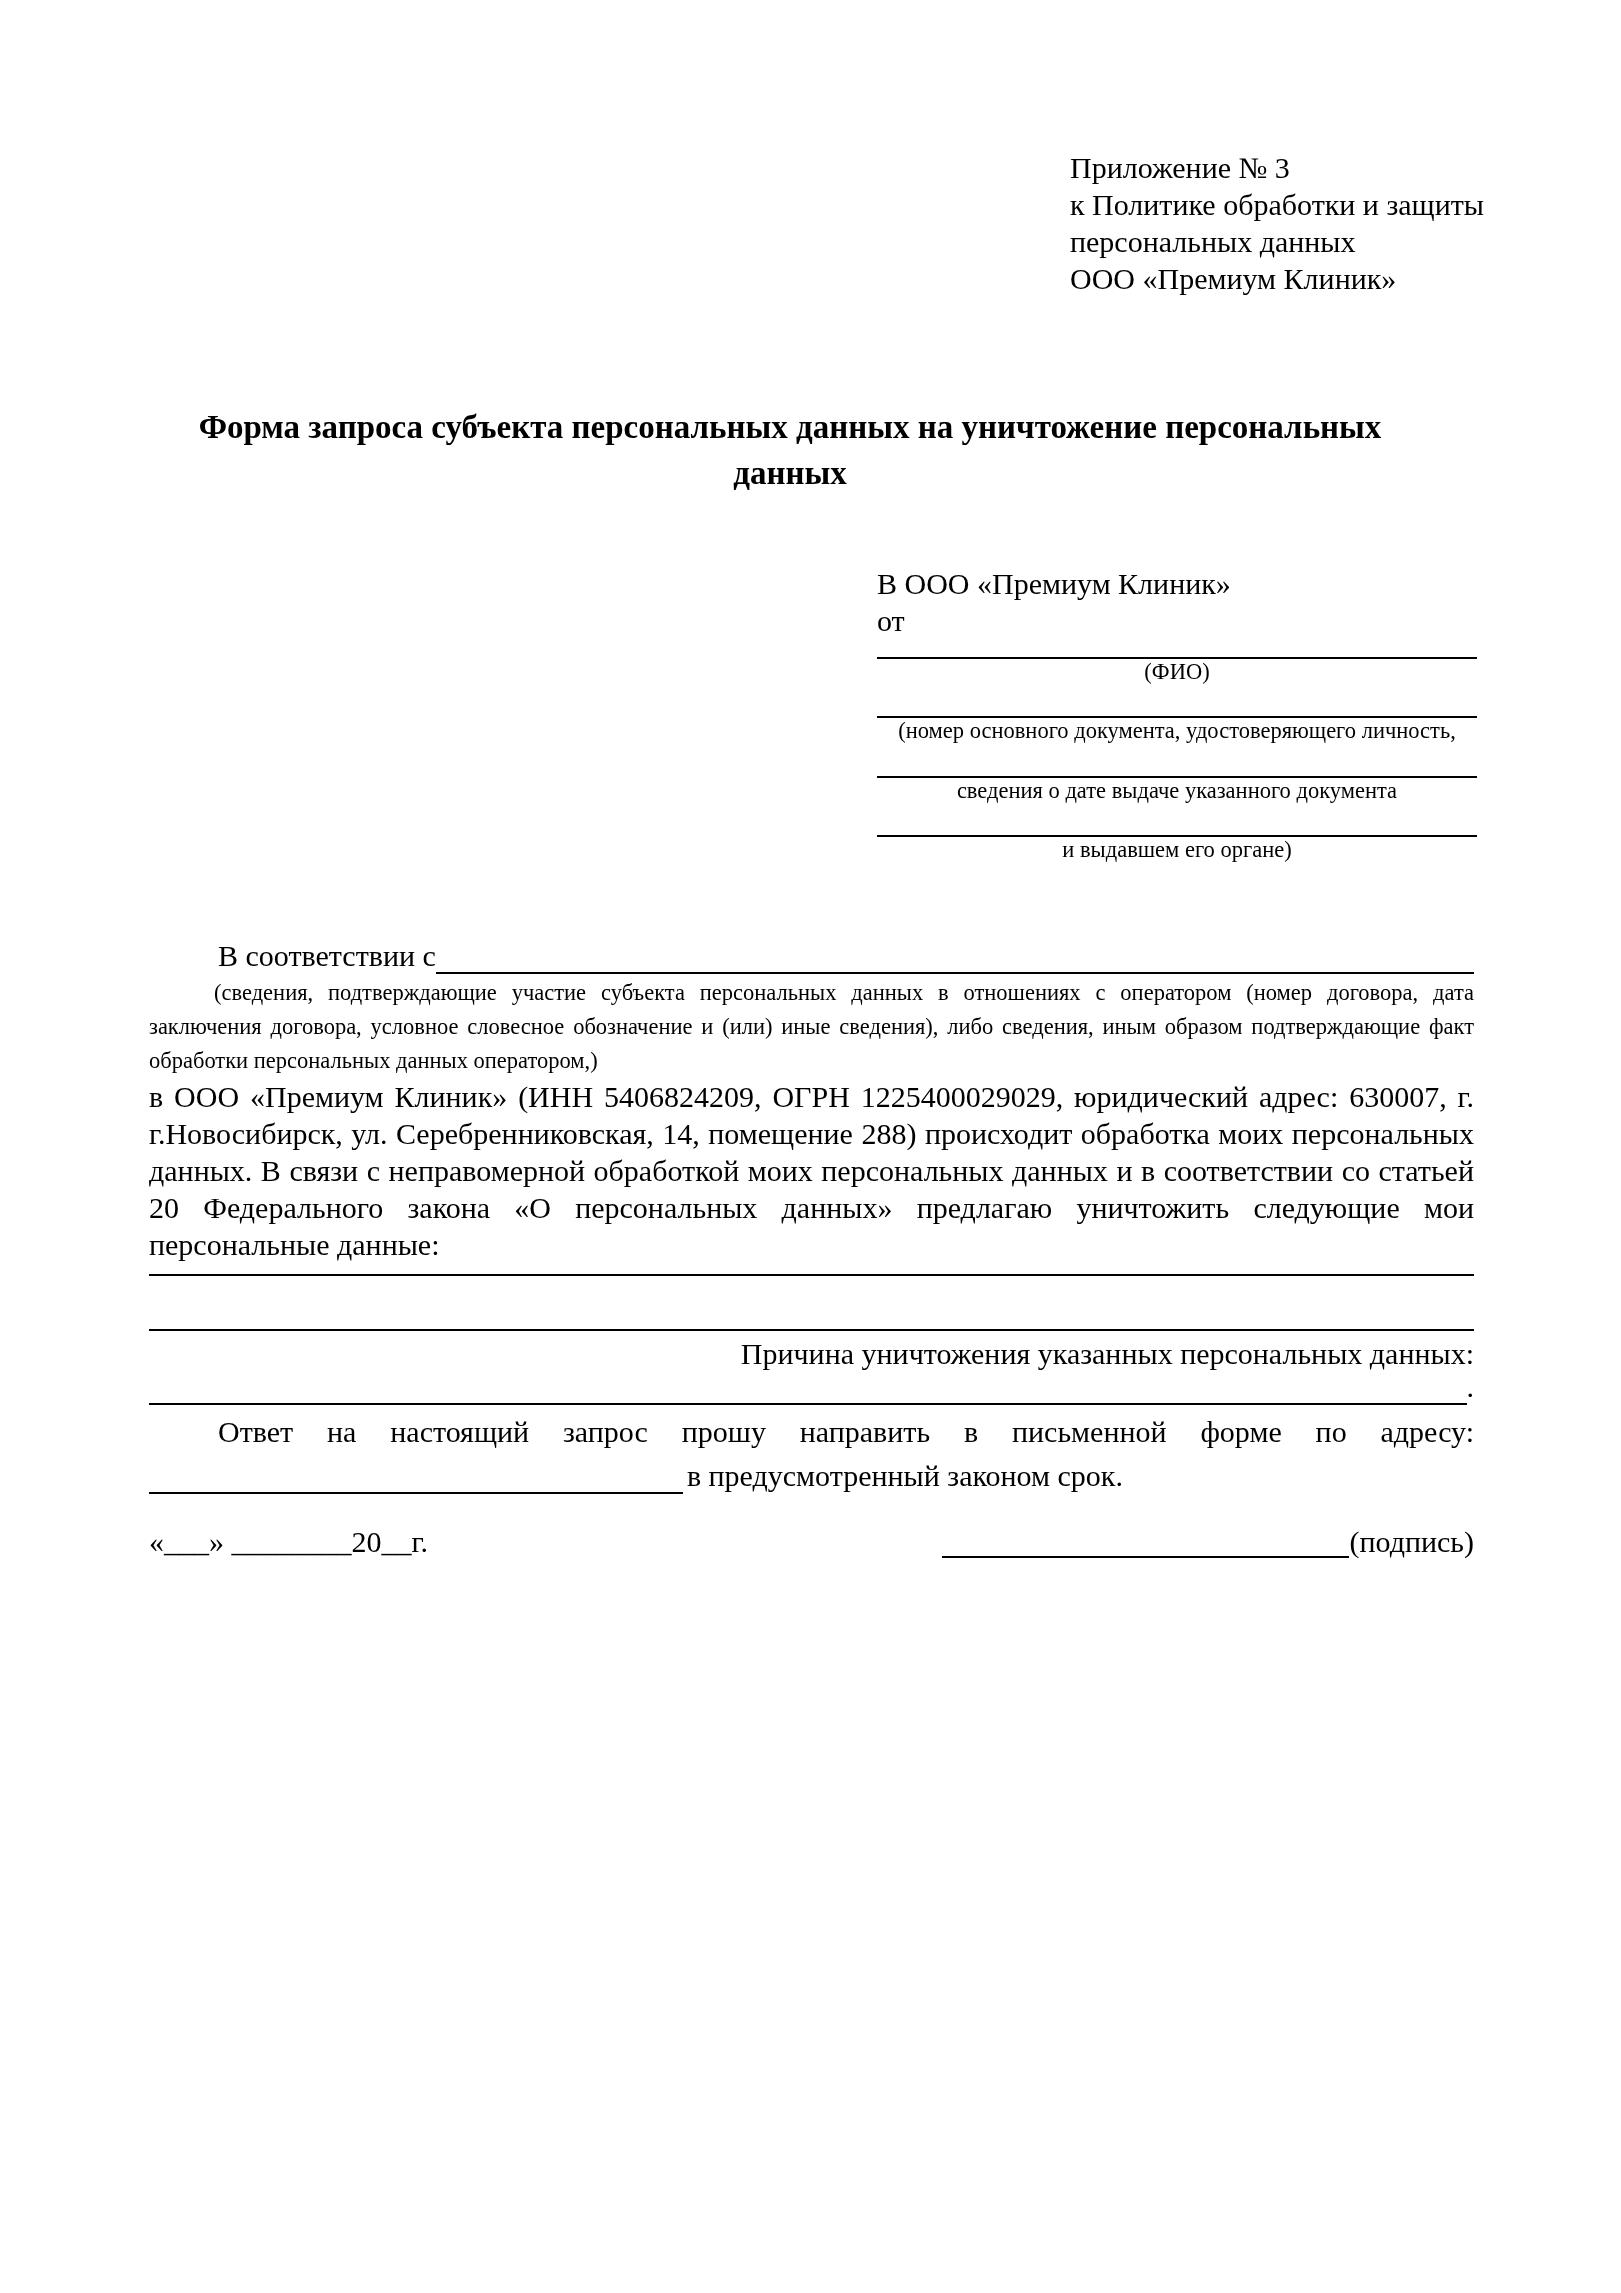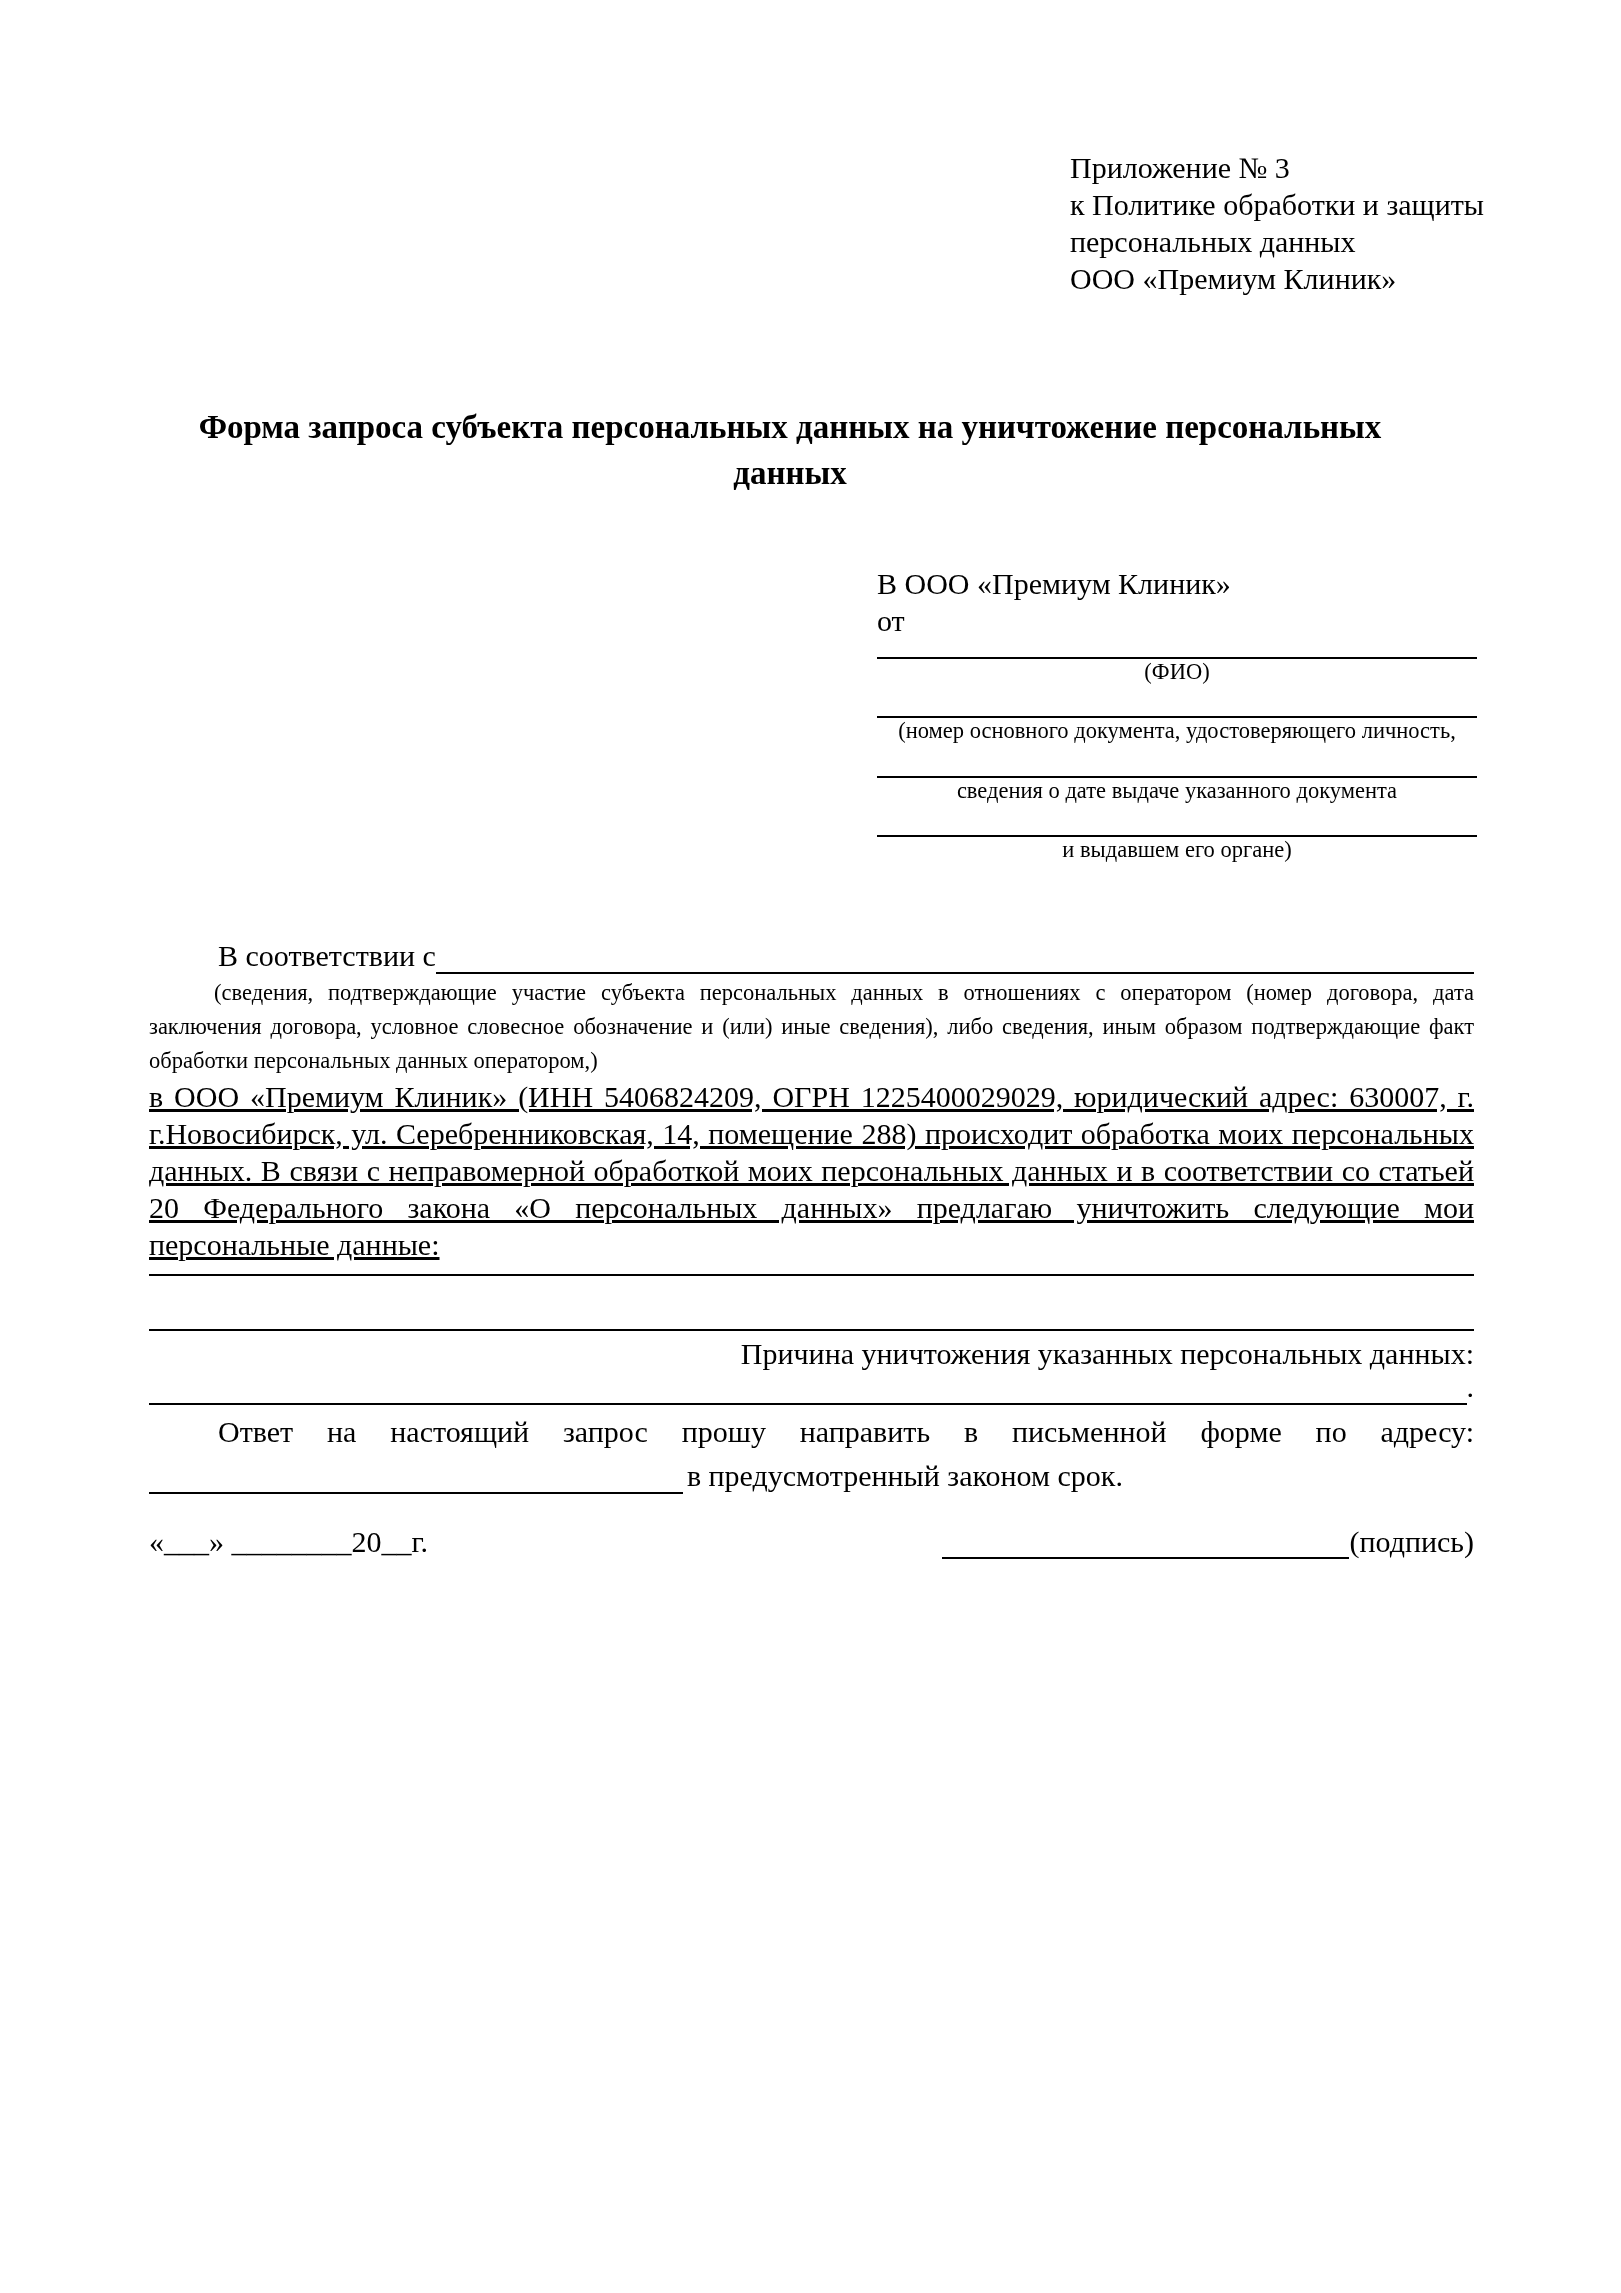--- a/index.html
+++ b/index.html
@@ -21,31 +21,31 @@
   .addressee { position:absolute; left:877px; top:565px; width:600px; }
   .fill { border-bottom:2.9px solid var(--ink); }
   .fill-row1 { height:19.6px; }
   .fill-rowN { height:33px; }
   .caption { font-size:22.5px; line-height:26.5px; text-align:center; white-space:nowrap; }
   .bodyblock { position:absolute; left:149px; top:937px; width:1325px; }
   .row { display:flex; align-items:flex-end; }
   .grow { flex:1 1 auto; }
   .indent-label { white-space:nowrap; padding-left:69px; }
   .note { font-size:22.5px; line-height:34px; text-align:justify; text-indent:65px; margin-top:2px; }
-  .para { text-align:justify;text-decoration:underline; }
+  .para { text-align:justify; }
   .hline { position:absolute; left:149px; width:1325px; height:0; border-top:2.9px solid var(--ink); }
   .absrow { position:absolute; left:149px; width:1325px; }
   .stretch { text-align:justify; text-align-last:justify; text-indent:69px; }
   .resp-fill { width:534px; height:35px; }
   .tail { white-space:nowrap; padding-left:3.9px; }
   .footer {
     position:absolute; left:149px; top:1523px; width:1325px;
     display:flex; justify-content:space-between; align-items:flex-end;
   }
-  .siggroup { display:flex; align-items:center; }
+  .siggroup { display:flex; align-items:flex-start; }
   .sig-fill { width:407px; height:35px; }
   .nowrap { white-space:nowrap; }
 </style>
 </head>
 <body>
 
 <div class="page">
 
   <div class="header">
     <div>Приложение № 3</div>

